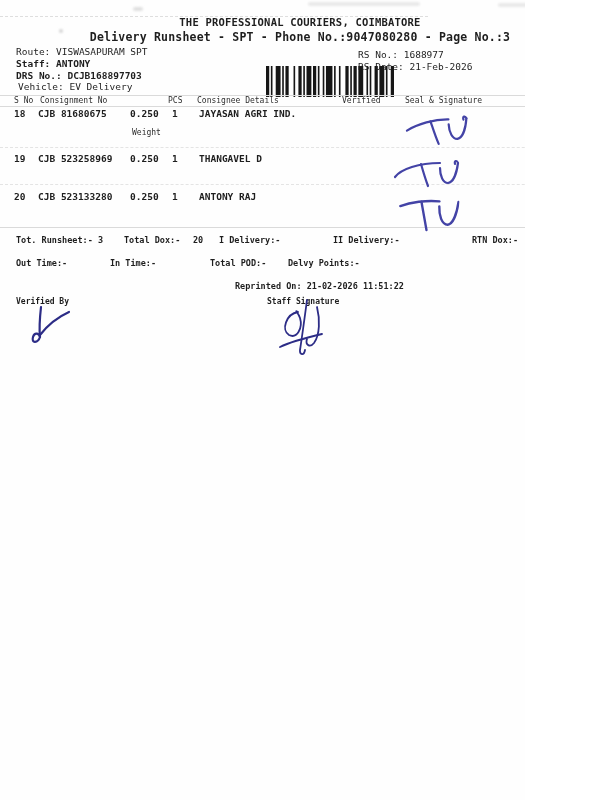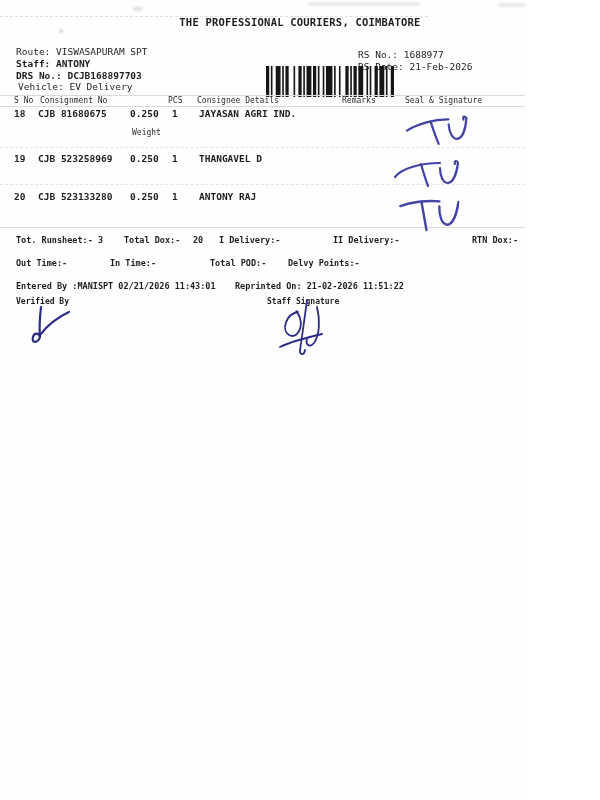--- a/index.html
+++ b/index.html
@@ -33,20 +33,21 @@
 
 <div class="sheet">
 
   <div class="topdash"></div>
   <div class="artifact" style="left:308px;top:2px;width:112px;height:4px;"></div>
   <div class="artifact" style="left:498px;top:3px;width:58px;height:4px;"></div>
   <div class="artifact" style="left:133px;top:7px;width:10px;height:4px;background:#e0e0e0;"></div>
   <div class="artifact" style="left:59px;top:29px;width:4px;height:4px;background:#d6d6d6;"></div>
 
   <div class="abs center title">THE PROFESSIONAL COURIERS, COIMBATORE</div>
+  <div class="abs center subtitle">Delivery Runsheet - SPT - Phone No.:9047080280 - Page No.:3</div>
 
   <div class="abs info lv" style="left:16px;top:46px;"><span>Route:</span><span>VISWASAPURAM SPT</span></div>
   <div class="abs info b lv" style="left:16px;top:58px;"><span>Staff:</span><span>ANTONY</span></div>
   <div class="abs info b lv" style="left:16px;top:70px;"><span>DRS No.:</span><span>DCJB168897703</span></div>
   <div class="abs info lv" style="left:18px;top:81px;"><span>Vehicle:</span><span>EV Delivery</span></div>
 
   <div class="abs" style="left:227px;top:47px;width:128px;height:31px;">
     <svg id="bcsvg" width="128" height="31" fill="#161616" aria-hidden="true">
         <rect x="0.00" y="0" width="3.24" height="31"></rect>
         <rect x="4.86" y="0" width="1.62" height="31"></rect>
@@ -82,21 +83,21 @@
   <div class="hline" style="top:106px;"></div>
   <div class="hline light" style="top:147px;"></div>
   <div class="hline light" style="top:184px;"></div>
   <div class="hline" style="top:227px;"></div>
 
   <span class="abs thead" style="left:14px;">S No</span>
   <span class="abs thead" style="left:40px;">Consignment No</span>
   <span class="abs thead" style="left:132px;margin-top:32px;">Weight</span>
   <span class="abs thead" style="left:168px;">PCS</span>
   <span class="abs thead" style="left:197px;">Consignee Details</span>
-  <span class="abs thead" style="left:342px;">Remarks</span>
+  <span class="abs thead" style="left:342px;">Verified</span>
   <span class="abs thead" style="left:405px;">Seal &amp; Signature</span>
 
   <div class="row" style="top:108px;">
     <span class="cell col-sno">18</span>
     <span class="cell col-cn">CJB 81680675</span>
     <span class="cell col-wt">0.250</span>
     <span class="cell col-pcs">1</span>
     <span class="cell col-cd">JAYASAN AGRI IND.</span>
   </div>
   <div class="row" style="top:153px;">
@@ -143,21 +144,20 @@
   <span class="abs sum" style="left:193px;top:235px;">20</span>
   <span class="abs sum" style="left:219px;top:235px;">I Delivery:-</span>
   <span class="abs sum" style="left:333px;top:235px;">II Delivery:-</span>
   <span class="abs sum" style="left:472px;top:235px;">RTN Dox:-</span>
 
   <span class="abs sum" style="left:16px;top:258px;">Out Time:-</span>
   <span class="abs sum" style="left:110px;top:258px;">In Time:-</span>
   <span class="abs sum" style="left:210px;top:258px;">Total POD:-</span>
   <span class="abs sum" style="left:288px;top:258px;">Delvy Points:-</span>
 
-  <span class="abs sum" style="left:16px;top:281px;">Entered By :MANISPT 02/21/2026 11:43:01</span>
   <span class="abs sum" style="left:235px;top:281px;">Reprinted On: 21-02-2026 11:51:22</span>
 
   <span class="abs sig-label" style="left:16px;top:297px;">Verified By</span>
   <span class="abs sig-label" style="left:267px;top:297px;">Staff Signature</span>
 
   <div class="ink" style="left:26px;top:305px;">
     <svg width="46" height="42" viewBox="0 0 46 42" fill="none" stroke="#2c2c86" stroke-width="2.2" stroke-linecap="round">
       <path d="M15 2 C 14 11, 13 23, 14 32"></path>
       <path d="M14 32 C 12 38, 5 39, 7 32 C 8.5 27, 13 28, 14 32"></path>
       <path d="M14 30 C 21 21, 32 12, 43 7"></path>

